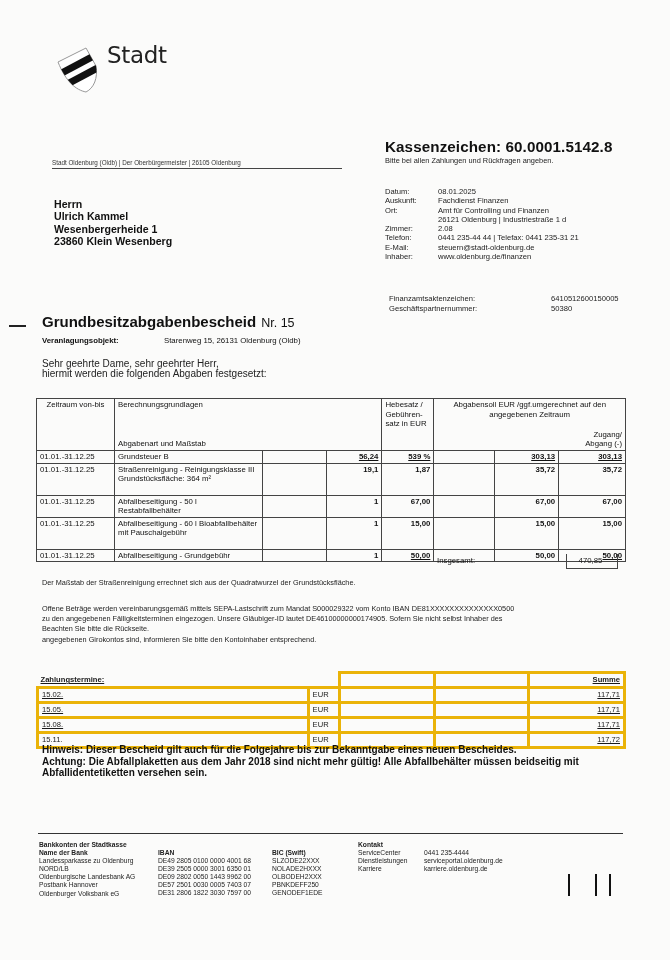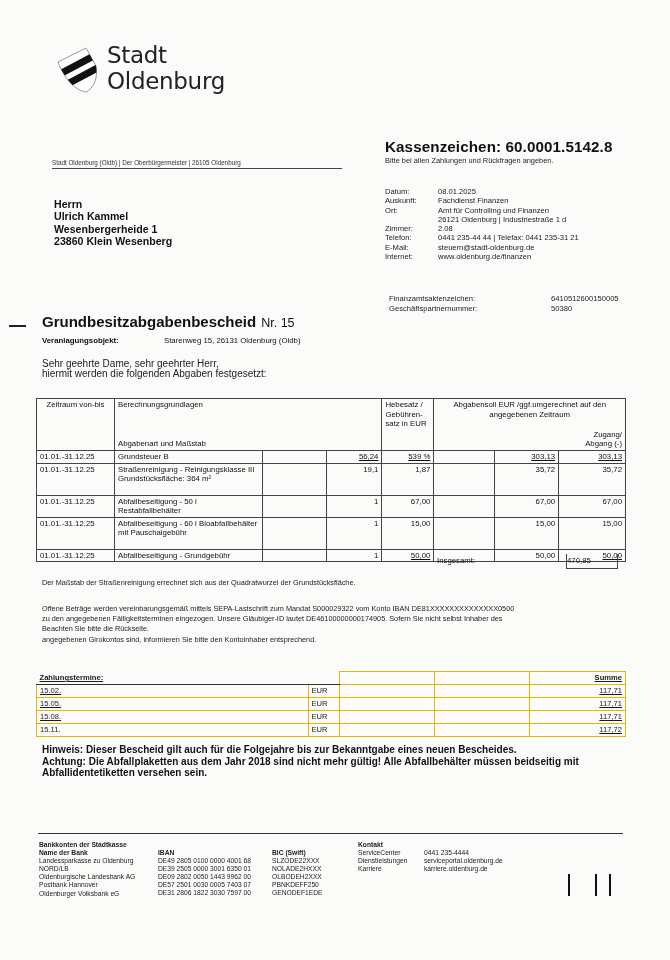--- a/index.html
+++ b/index.html
@@ -21,29 +21,29 @@
   .fin .lbl { width: 124px; }
   .dash { left: 9px; top: 325px; width: 17px; height: 2px; background: #222; }
   .title { left: 42px; top: 313px; font-size: 15px; font-weight: bold; color: #111; }
   .title .nr { font-weight: normal; font-size: 12.5px; margin-left: 5px; }
   .veran { left: 42px; top: 336px; font-size: 7.8px; color: #111; display: flex; }
   .veran .lbl { font-weight: bold; width: 122px; }
   .greeting { left: 42px; top: 359px; font-size: 10px; line-height: 9.5px; color: #222; }
   table { border-collapse: collapse; }
   .main-table { left: 36px; top: 398px; width: 590px; font-size: 7.8px; color: #111; border: 1.4px solid #333; }
   .main-table td { border: 1px solid #444; vertical-align: top; padding: 1px 3px; line-height: 9.6px; }
-  .main-table .num { text-align: right; }
+  .main-table .num { text-align: right; font-weight: bold; }
   .main-table .hdr td { height: 52px; }
   .u { text-decoration: underline; }
   .total-label { left: 437px; top: 556px; font-size: 7.8px; color: #111; }
-  .total-box { left: 566px; top: 554px; width: 52px; height: 15px; border: 1px solid #444; border-top: none; font-size: 7.8px; text-align: left; padding: 2px 3px 0 0; }
+  .total-box { left: 566px; top: 554px; width: 52px; height: 15px; border: 1px solid #444; border-top: none; font-size: 7.8px; text-align: center; padding: 2px 3px 0 0; }
   .note { left: 42px; top: 578px; font-size: 7.3px; color: #222; }
   .sepa { left: 42px; top: 604px; width: 600px; font-size: 7.3px; line-height: 10.2px; color: #222; }
   .pay-table { left: 36px; top: 671px; width: 590px; font-size: 7.6px; }
-  .pay-table td { border: 1px solid #eab308; height: 13px; padding: 0 3px; line-height: 12px; }
+  .pay-table td { border: 3px solid #eab308; height: 13px; padding: 0 3px; line-height: 12px; }
   .pay-table .num { text-align: right; }
   .pay-table .nob { border: none; border-bottom: 1px solid #333; }
   .hinweis { left: 42px; top: 744px; width: 600px; font-size: 10px; line-height: 11.6px; font-weight: bold; color: #111; }
   .footer-rule { left: 38px; top: 833px; width: 585px; height: 1.3px; background: #333; }
   .footer { top: 841px; font-size: 6.7px; line-height: 8.1px; color: #222; }
   .footer .b { font-weight: bold; }
   .marks { left: 568px; top: 874px; }
   .marks span { position: absolute; top: 0; width: 2px; height: 22px; background: #111; }
 </style>
 </head>
@@ -57,21 +57,20 @@
         </clipPath>
       </defs>
     <path d="M2 18 L30 4 L40 22 C42 34 38 44 30 48 C20 46 10 38 2 18 Z" fill="#fff" stroke="#999" stroke-width="1"></path>
     <g clip-path="url(#sh)">
       <rect x="-10" y="18" width="70" height="7" fill="#111" transform="rotate(-28 20 22)"></rect>
       <rect x="-10" y="32" width="70" height="7" fill="#111" transform="rotate(-28 20 36)"></rect>
     </g>
   </svg>
   <div class="logo-text">
     <div>Stadt</div>
-    <div>Oldenburg</div>
   </div>
 </div>
 
 <div class="abs sender-line">Stadt Oldenburg (Oldb) | Der Oberbürgermeister | 26105 Oldenburg</div>
 
 <div class="abs address">
   <div>Herrn</div>
   <div>Ulrich Kammel</div>
   <div>Wesenbergerheide 1</div>
   <div>23860 Klein Wesenberg</div>
@@ -103,21 +102,21 @@
     </div>
   <div class="row">
       <span class="lbl">Telefon:</span>
       <span>0441 235-44 44 | Telefax: 0441 235-31 21</span>
     </div>
   <div class="row">
       <span class="lbl">E-Mail:</span>
       <span>steuern@stadt-oldenburg.de</span>
     </div>
   <div class="row">
-      <span class="lbl">Internet:</span>
+      <span class="lbl">Inhaber:</span>
       <span>www.oldenburg.de/finanzen</span>
     </div>
 </div>
 
 <div class="abs fin">
   <div class="row">
       <span class="lbl">Finanzamtsaktenzeichen:</span>
       <span>6410512600150005</span>
     </div>
   <div class="row">

